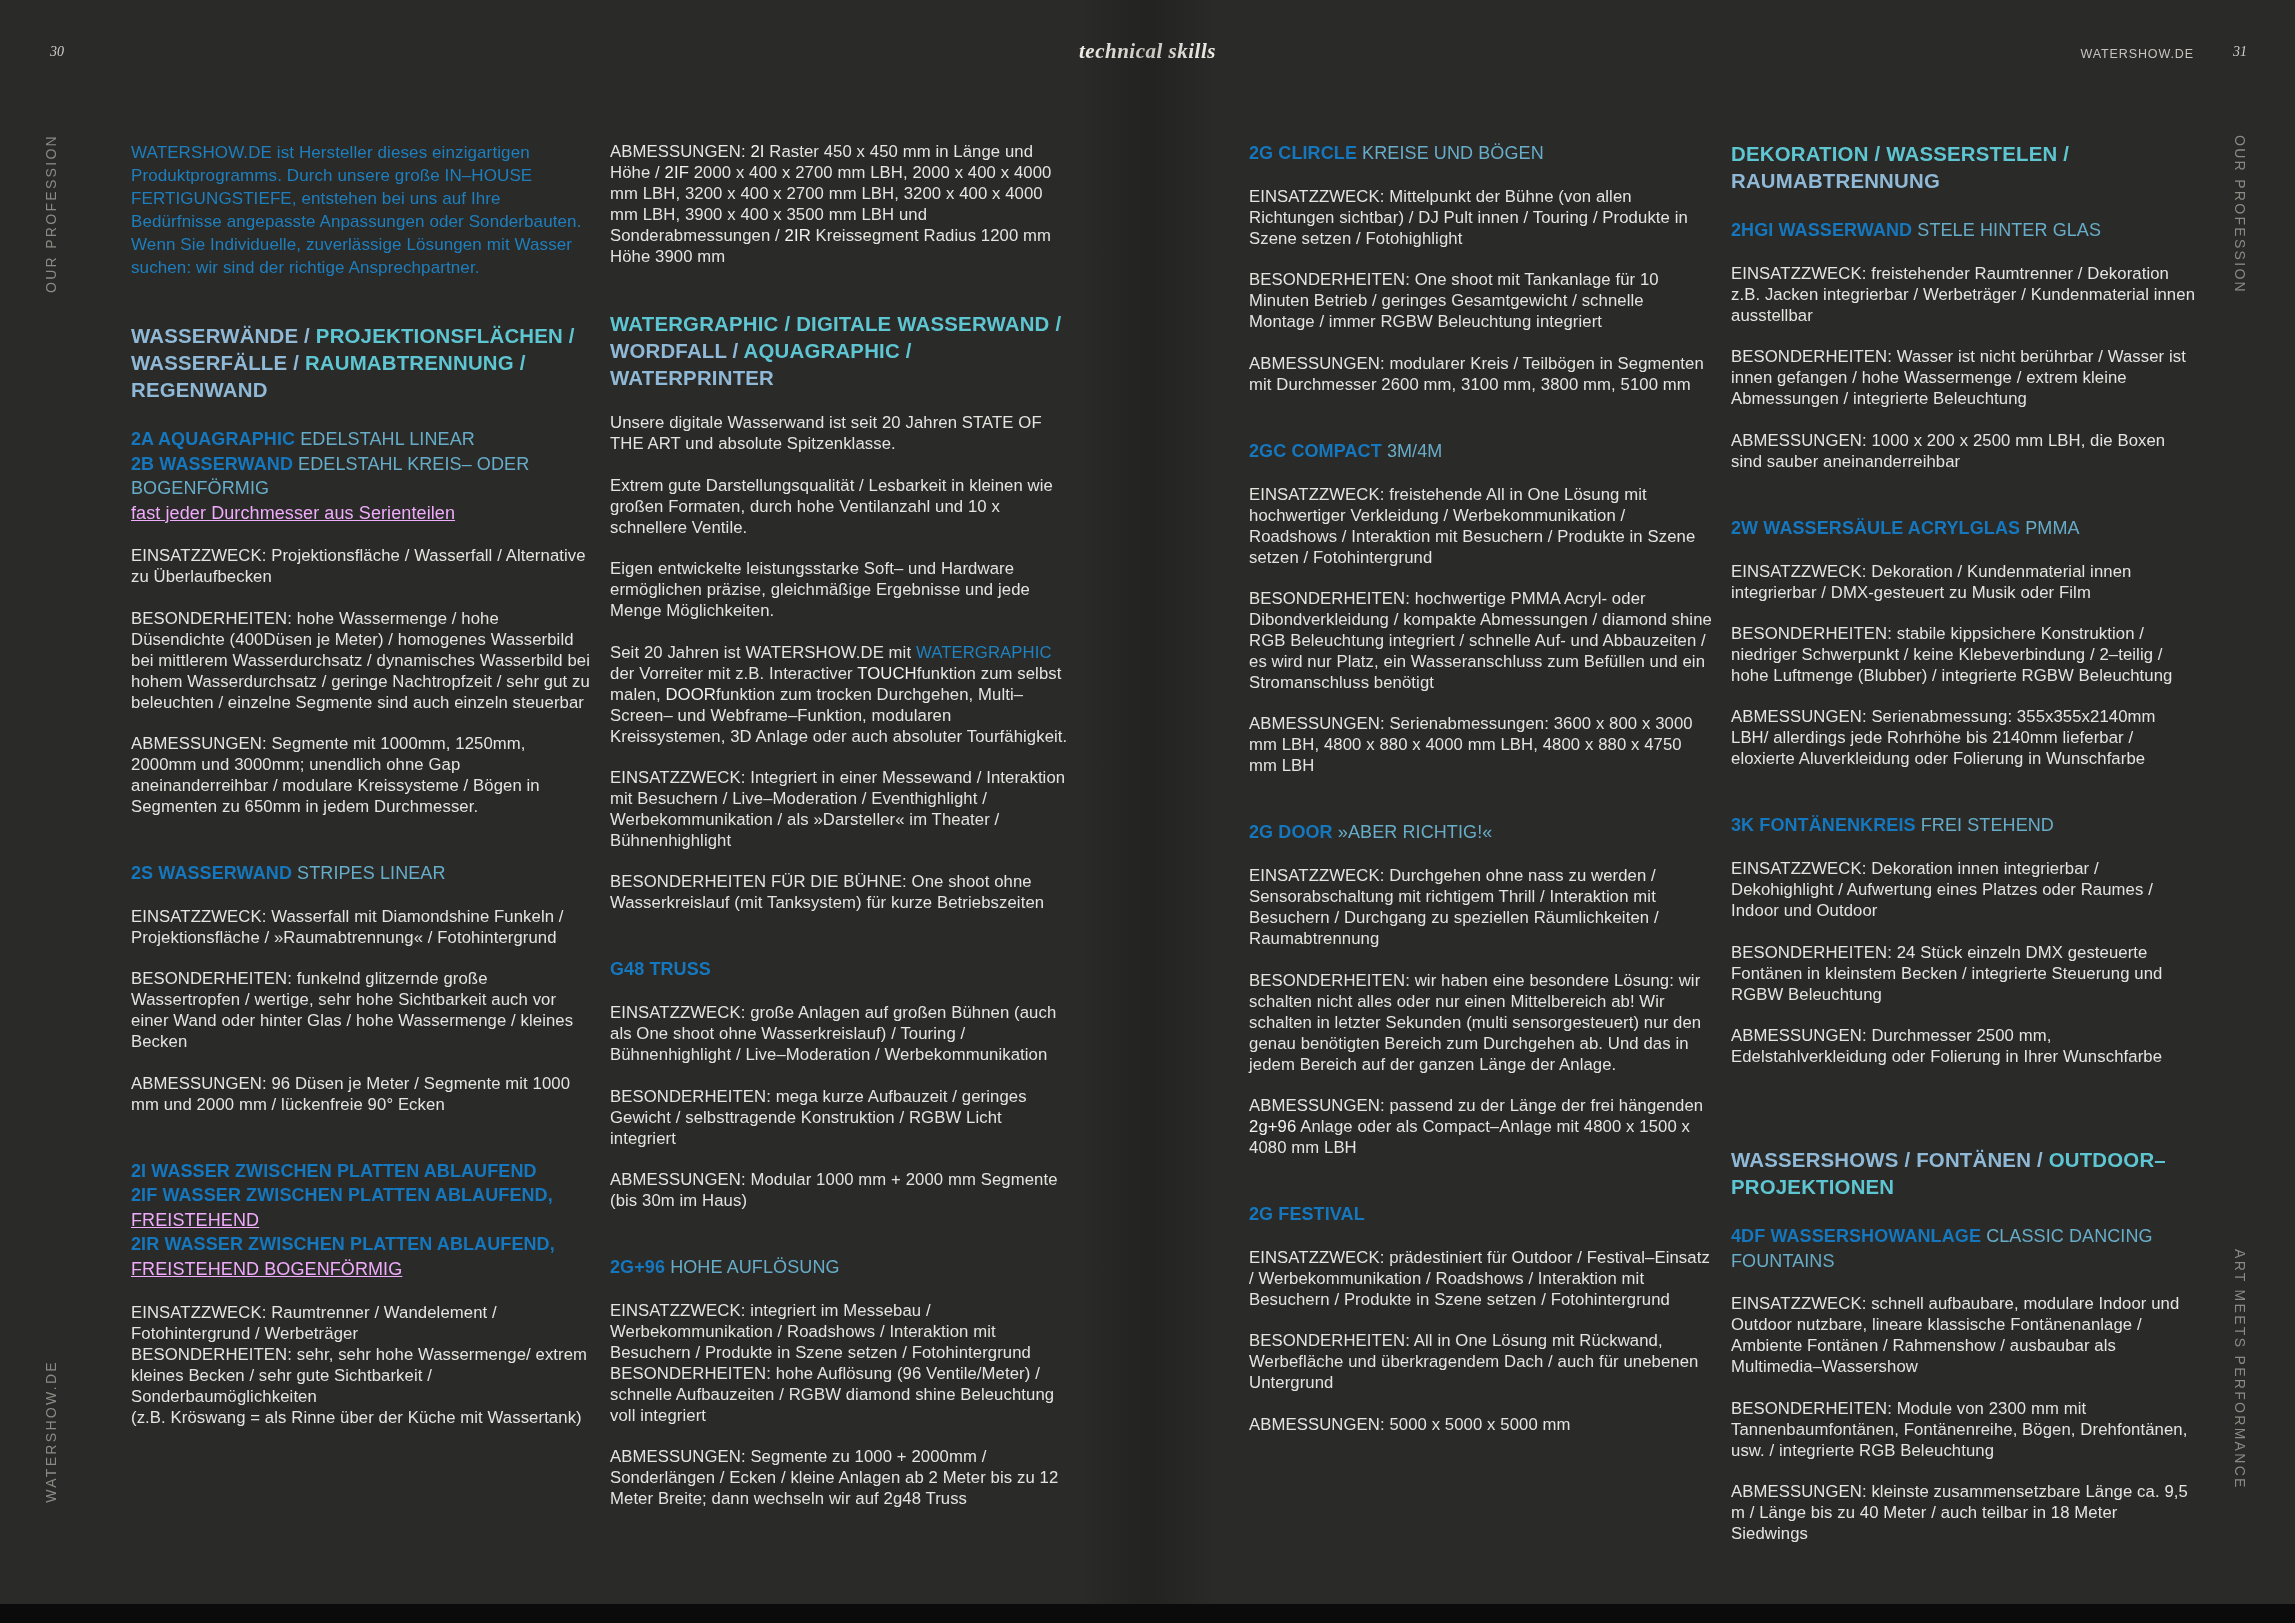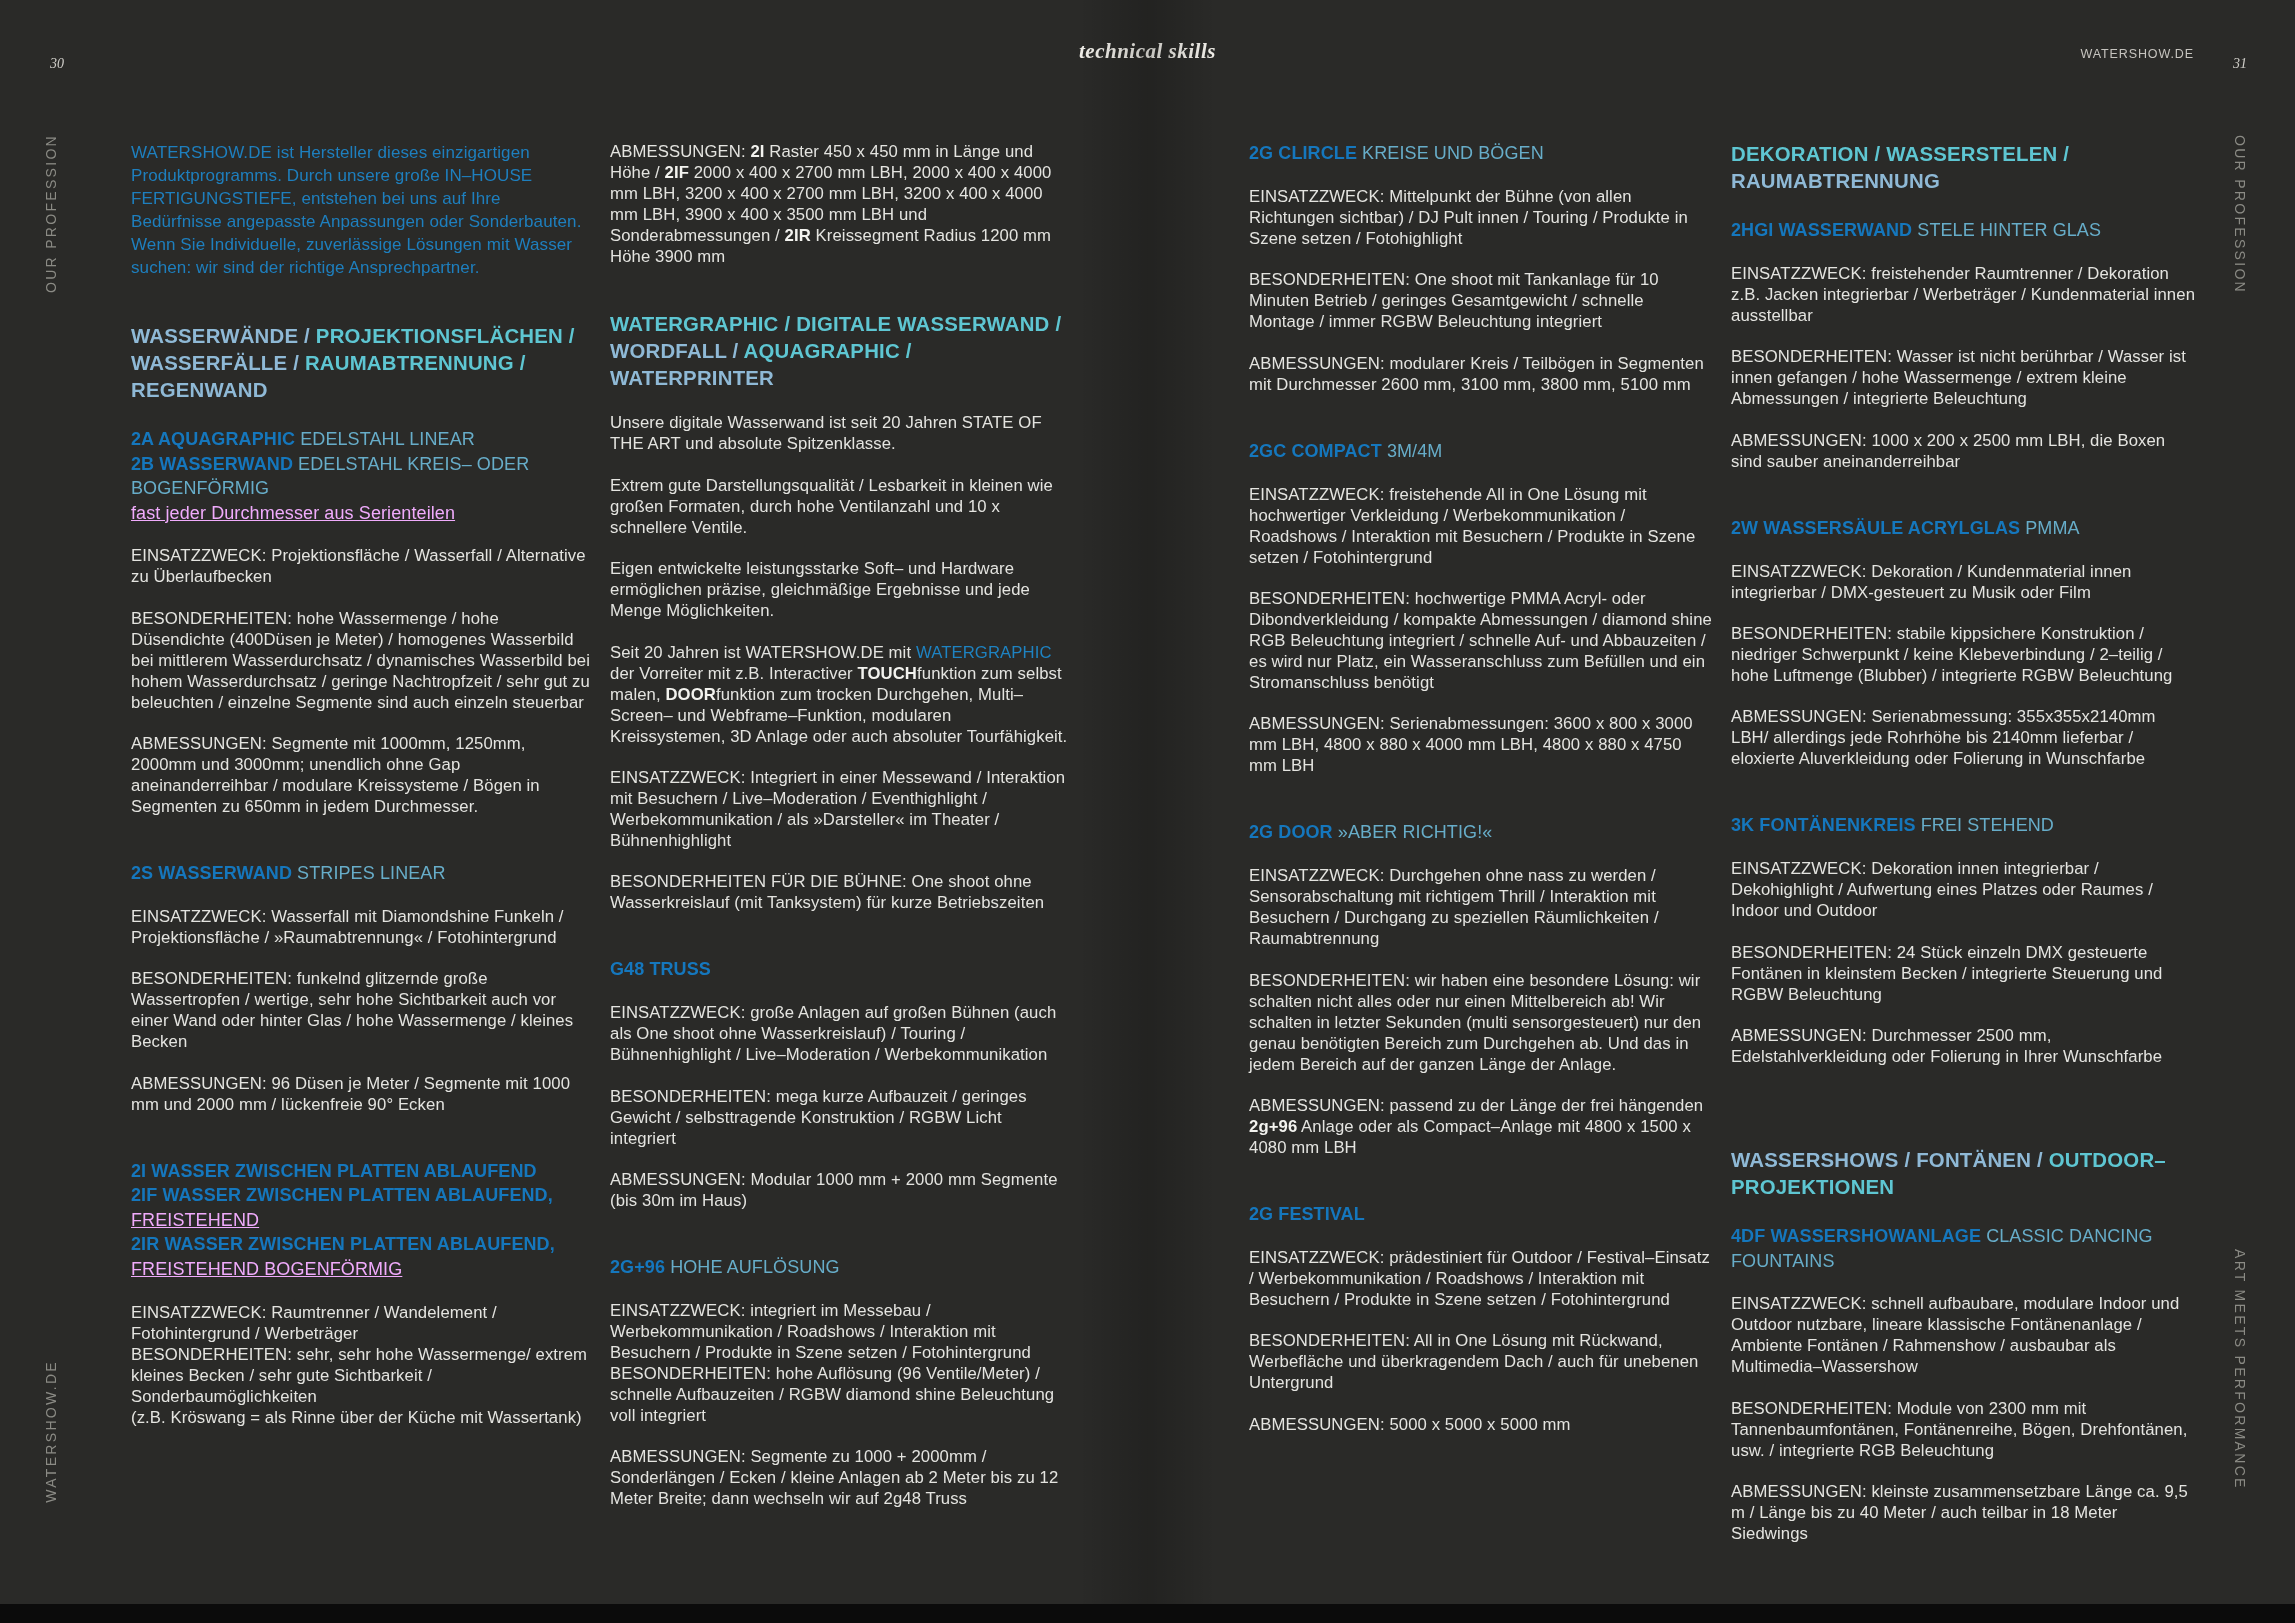--- a/index.html
+++ b/index.html
@@ -7,21 +7,21 @@
     width:2295px;height:1623px;position:relative;overflow:hidden;
     background:#2a2a28;
     font-family:"Liberation Sans","DejaVu Sans",sans-serif;
     -webkit-font-smoothing:antialiased;
   }
   .spine{position:absolute;left:1078px;top:0;width:139px;height:1623px;
     background:linear-gradient(to right,rgba(0,0,0,0),rgba(0,0,0,0.18),rgba(0,0,0,0));pointer-events:none;}
   .footer-bar{position:absolute;left:0;bottom:0;width:2295px;height:19.4px;background:#0b0b0b;}
 
   
-  .pagenum{position:absolute;top:56px;font-family:"Liberation Serif","DejaVu Serif",serif;
+  .pagenum{position:absolute;top:44px;font-family:"Liberation Serif","DejaVu Serif",serif;
     font-style:italic;font-size:14px;color:#cfcdc8;}
   .pagenum.left{left:50px;}
   .pagenum.right{right:48px;text-align:center;}
   .doc-title{position:absolute;left:0;right:0;top:39px;text-align:center;
     font-family:"Liberation Serif","DejaVu Serif",serif;font-style:italic;font-weight:600;
     font-size:21px;color:#f1efe9;letter-spacing:0.5px;}
   .brand-top{position:absolute;right:101px;top:47px;font-size:12.5px;color:#c6c4bf;letter-spacing:0.9px;}
 
   
   .vlabel{position:absolute;font-size:14px;letter-spacing:2.3px;color:#8b8b85;white-space:nowrap;}
@@ -44,21 +44,21 @@
   .block.tight{margin-top:0;}
   .intro{font-size:17px;line-height:23px;}
   .heading{margin-top:44px;font-weight:bold;font-size:20.4px;line-height:27px;letter-spacing:0.2px;}
   .heading+.subhead{margin-top:23px;}
   .subhead{margin-top:44px;font-size:18px;line-height:24.5px;}
   .gap-lg{}
   .gap-xl{margin-top:80px;}
 
   
   .t-body{color:#e4e4e0;}
-  .t-strong{color:#f3f3ef;font-weight:bold;}
+  .t-strong{color:#f3f3ef;font-weight:normal;}
   .t-blue{color:#1e83c2;}
   .t-intro{color:#1e7fbe;}
   .t-code{color:#1577bd;font-weight:bold;}
   .t-desc{color:#67adc9;}
   .t-sub{color:#f0abfc;text-decoration:underline;}
   .t-light{color:#8fb9d6;}
   .t-teal{color:#5ec6d2;}
 </style>
 </head>
 <body>

